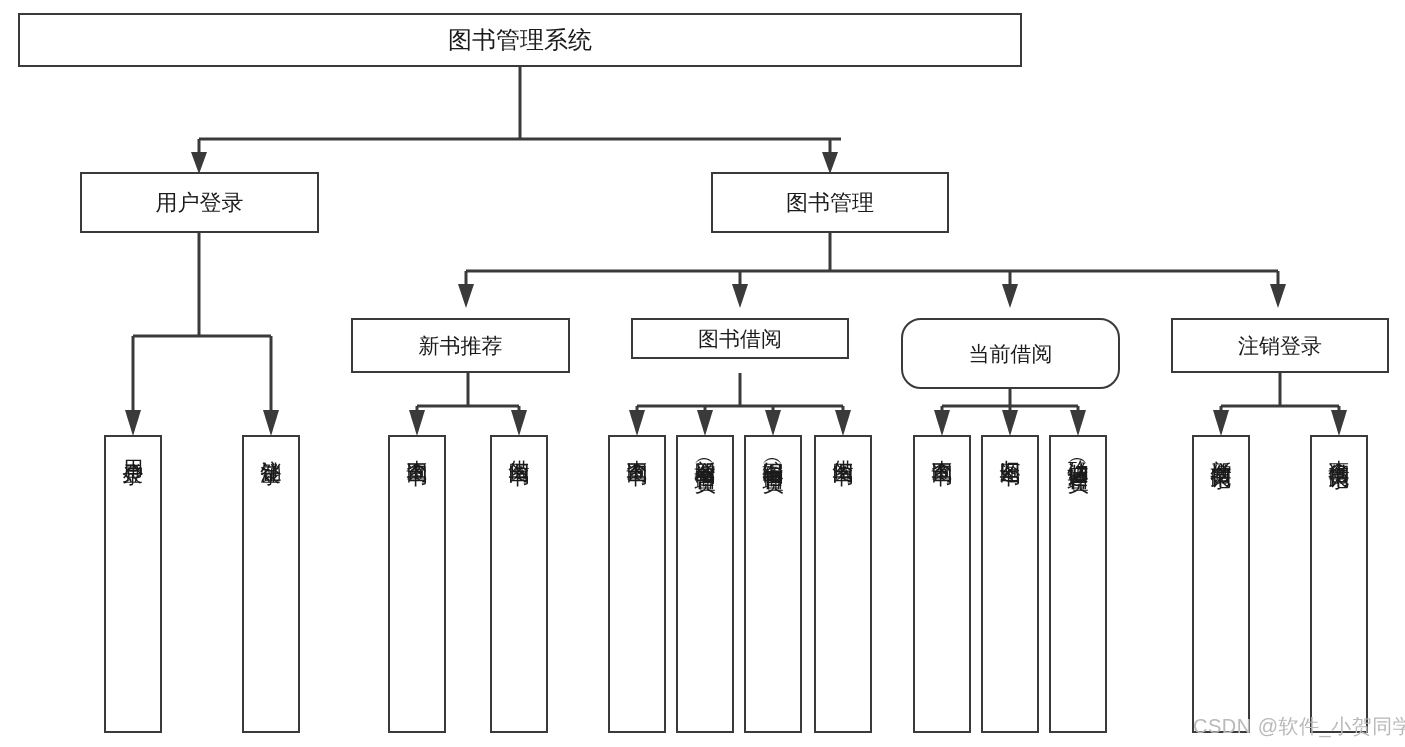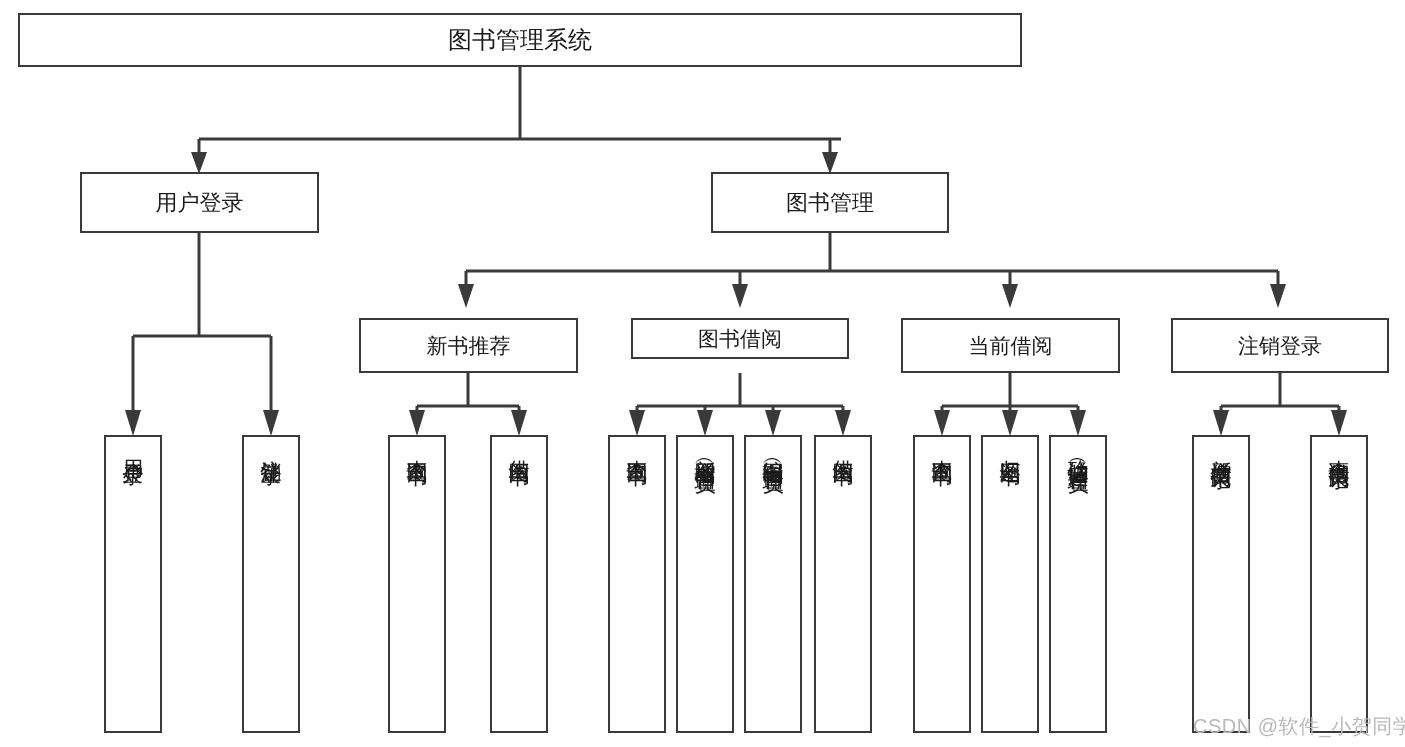--- a/index.html
+++ b/index.html
@@ -148,27 +148,27 @@
     <span>图书管理系统</span>
   </div>
 
   <div class="node level1" style="left:80px; top:172px; width:239px; height:61px;">
     <span>用户登录</span>
   </div>
   <div class="node level1" style="left:711px; top:172px; width:238px; height:61px;">
     <span>图书管理</span>
   </div>
 
-  <div class="node level2" style="left:359px; top:318px; width:219px; height:55px;">
+  <div class="node level2" style="left:351px; top:318px; width:219px; height:55px;">
     <span>新书推荐</span>
   </div>
   <div class="node level2" style="left:631px; top:318px; width:218px; height:41px;">
     <span>图书借阅</span>
   </div>
-  <div class="node level2" style="left:901px; top:318px; width:219px; height:55px;">
+  <div class="node level2" style="left:901px; top:318px; width:219px; height:71px;border-radius:20px;">
     <span>当前借阅</span>
   </div>
   <div class="node level2" style="left:1171px; top:318px; width:218px; height:55px;">
     <span>注销登录</span>
   </div>
 
   <div class="node leaf" style="left:104px; top:435px; width:58px; height:298px;">
     <span class="vtext">用户登录</span>
   </div>
   <div class="node leaf" style="left:242px; top:435px; width:58px; height:298px;">

